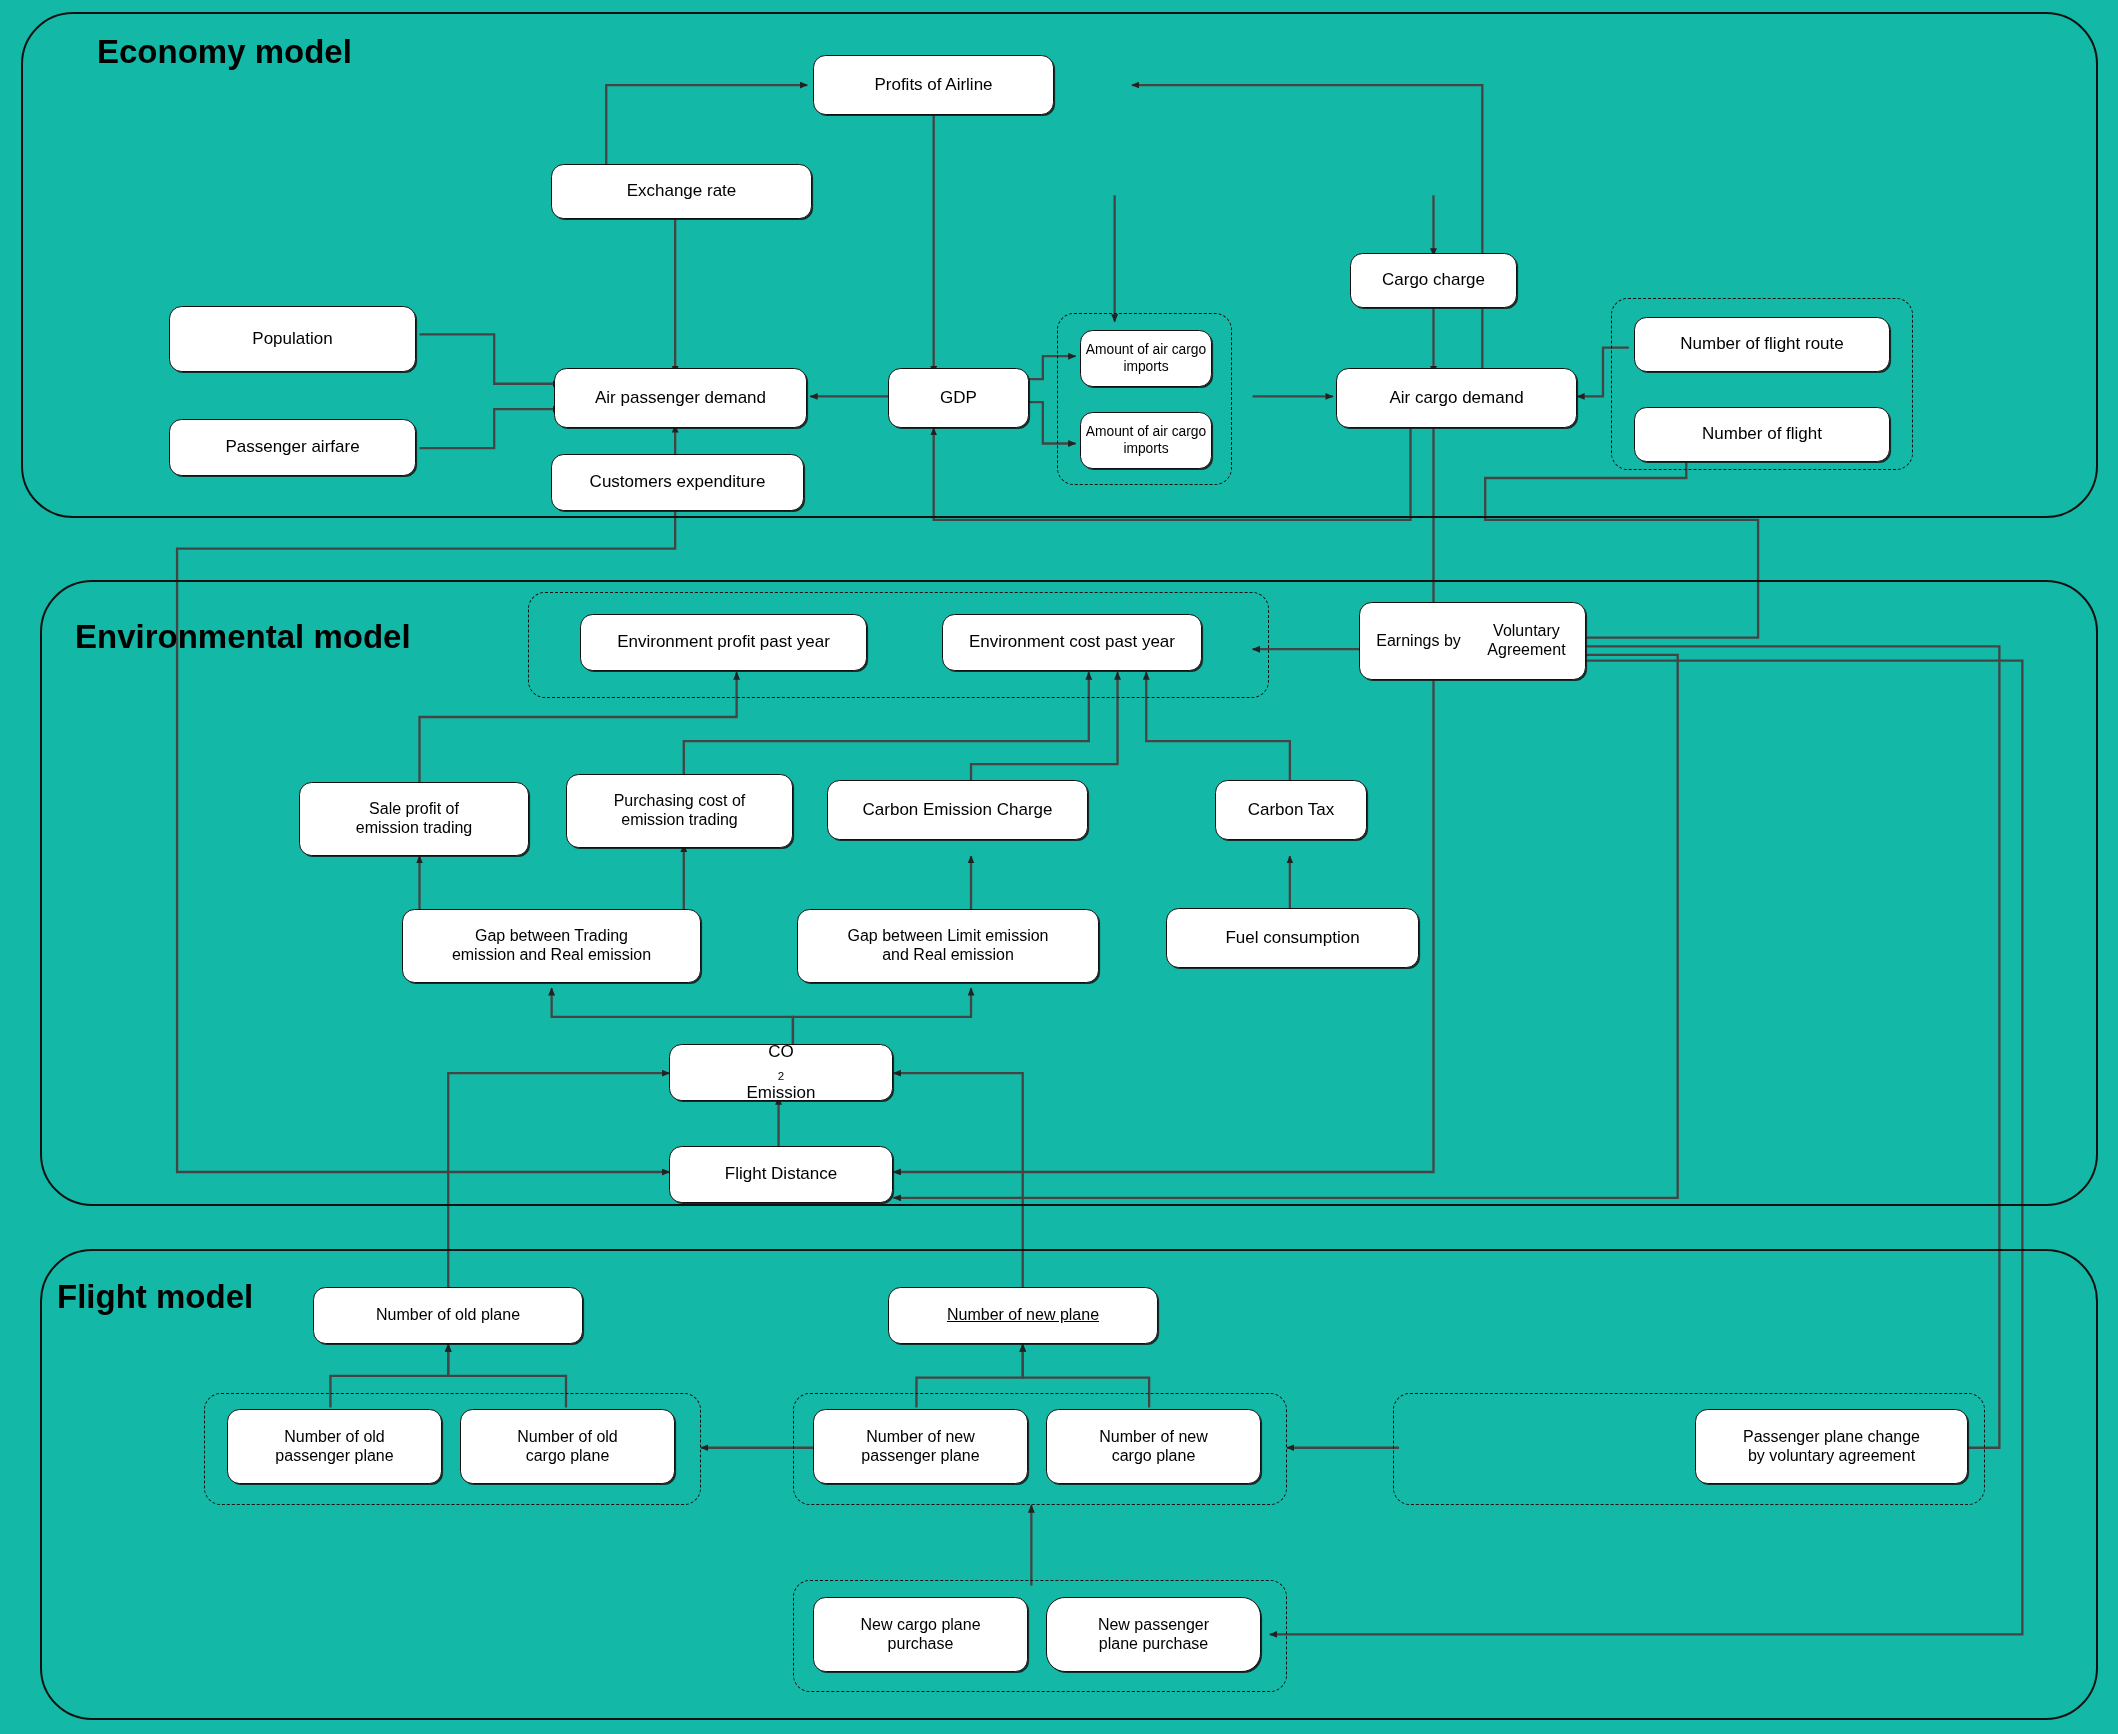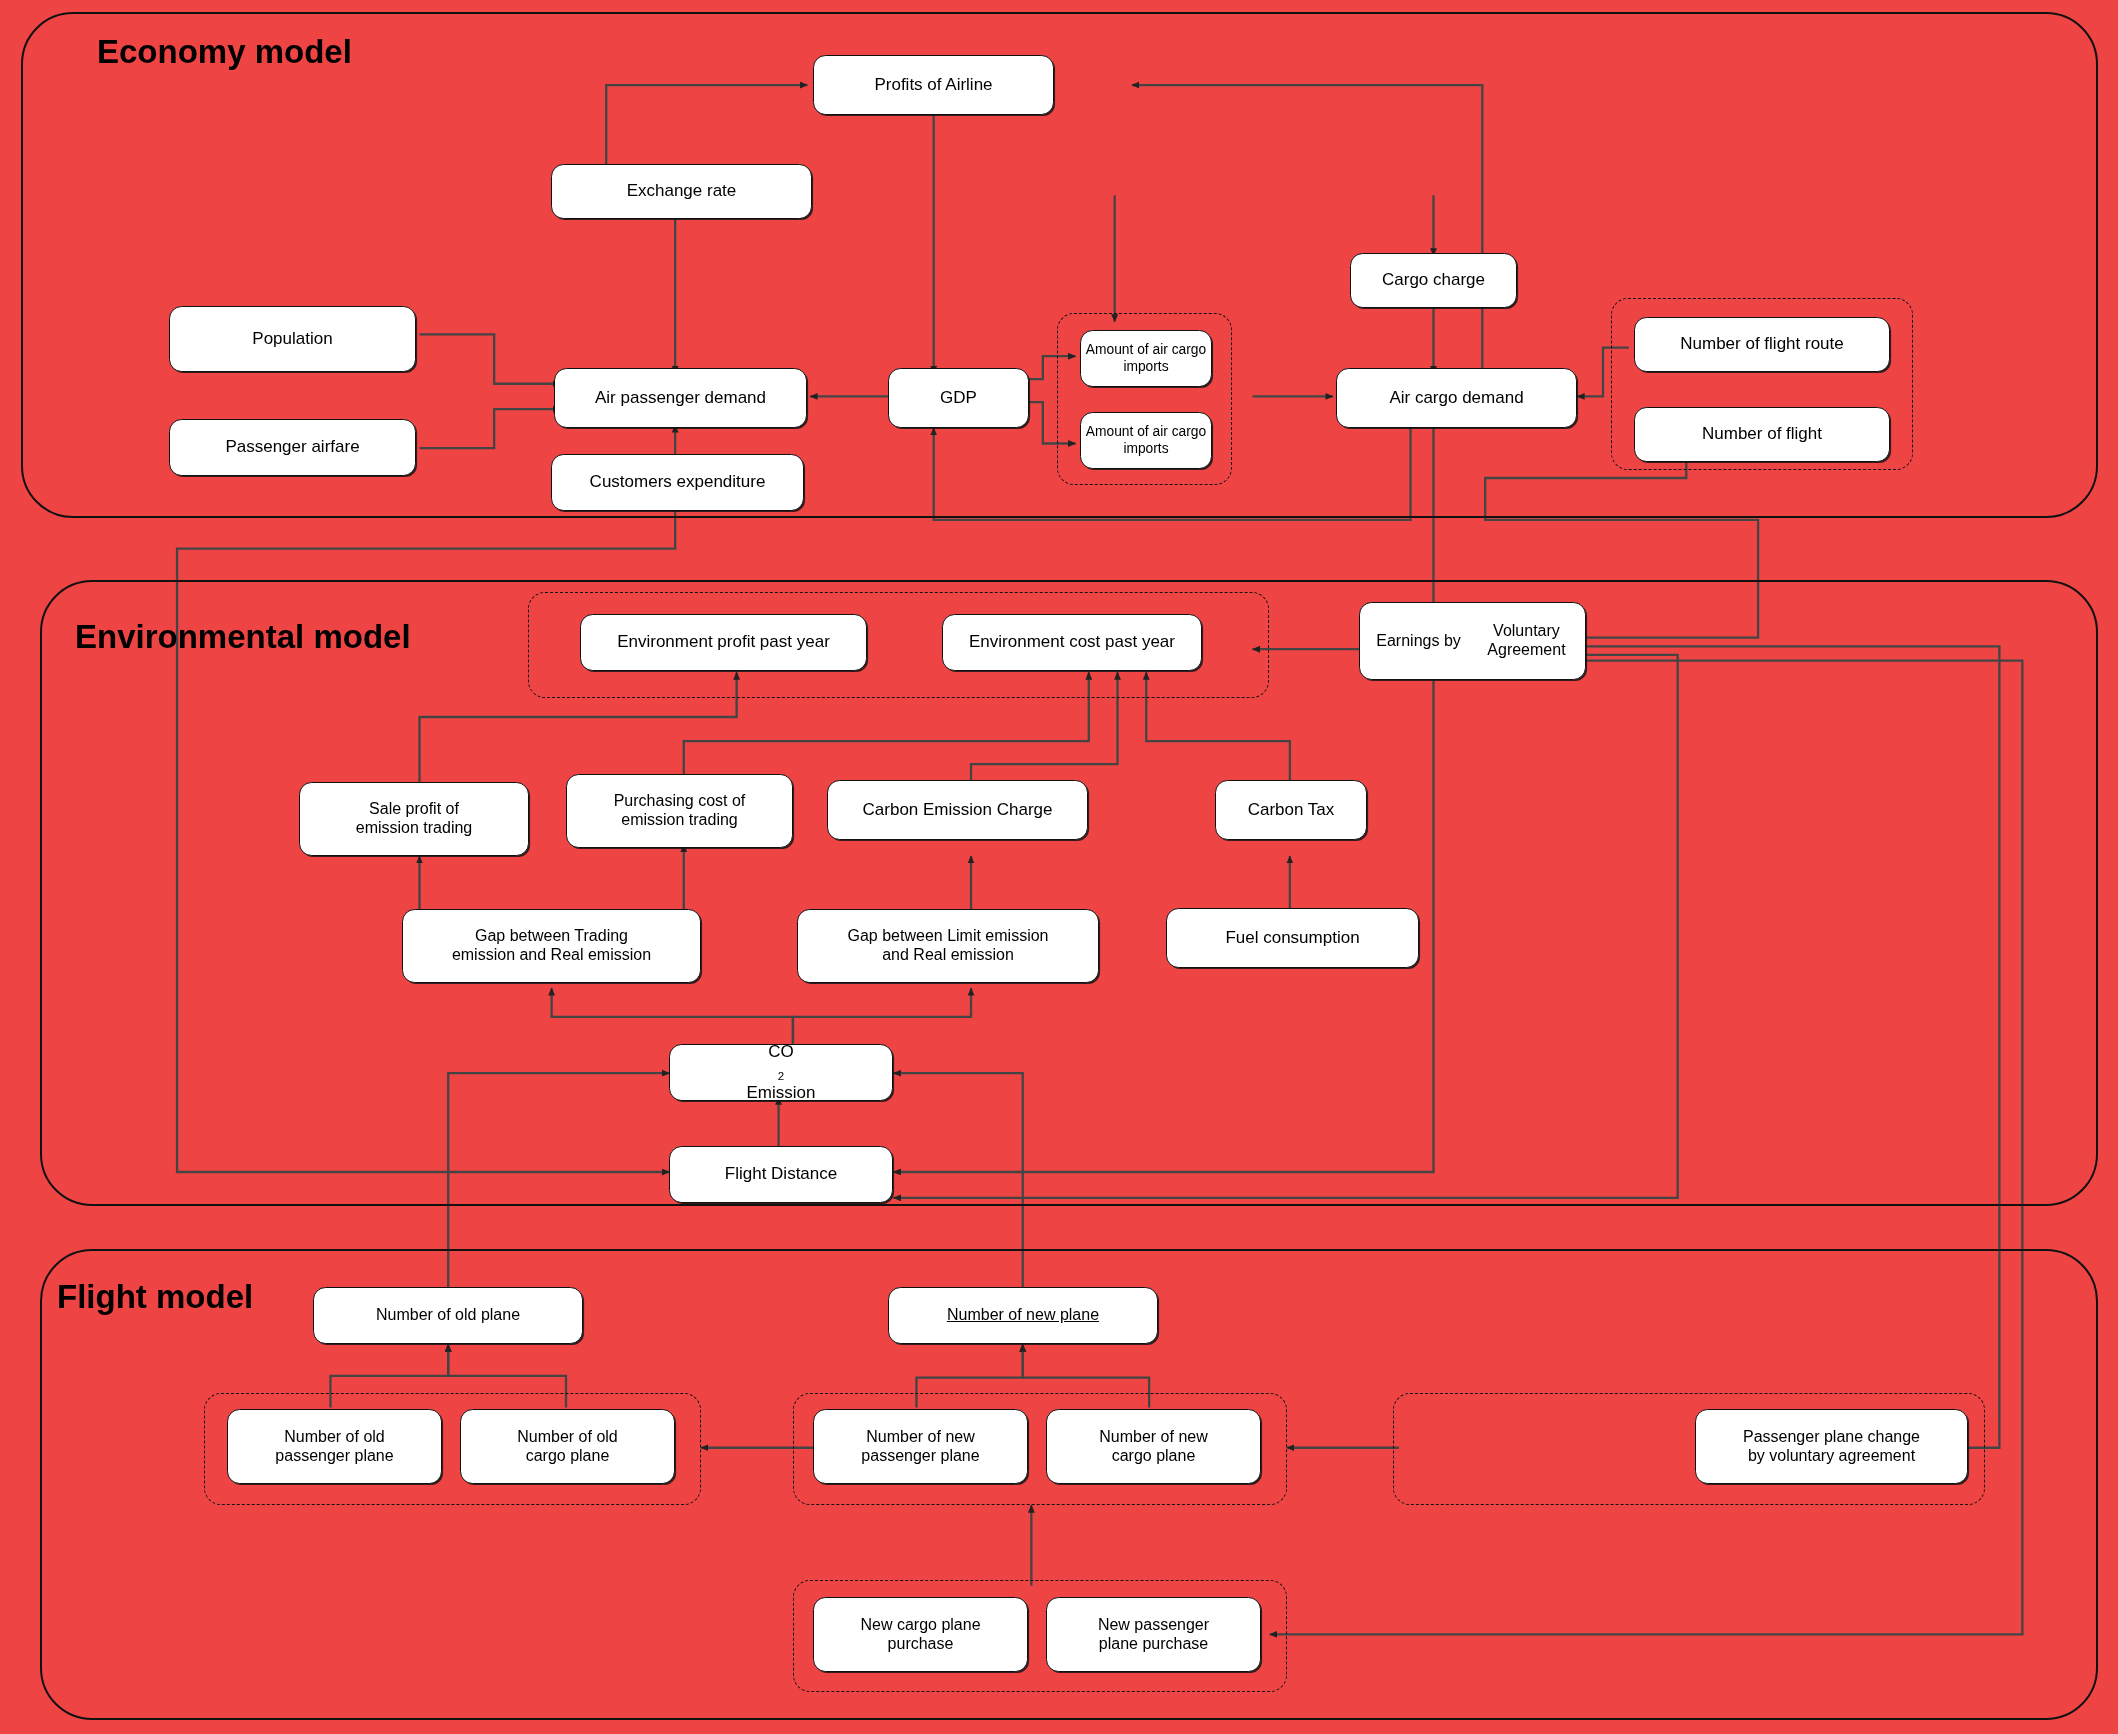--- a/index.html
+++ b/index.html
@@ -1,18 +1,18 @@
 <!DOCTYPE html>
 <html style="font-size:9.2px"><head>
 <meta charset="utf-8">
 <title>Air transport system dynamics model diagram</title>
 <style>
   html,body{margin:0;padding:0;background:#ffffff;}
   body{font-family:"Liberation Sans",sans-serif;}
-  #stage{position:relative;width:2119px;height:1735px;background:#ef4444;overflow:hidden;}
+  #stage{position:relative;width:2119px;height:1735px;background:#14b8a6;overflow:hidden;}
   svg#canvas{position:absolute;left:0;top:0;width:2119px;height:1735px;}
 
   
   .node{
     position:absolute;
     box-sizing:border-box;
     border:1.7px solid #111;
     border-radius:12.6px;
     background:#fff;
     display:flex;align-items:center;justify-content:center;
@@ -301,19 +301,19 @@
   <div class="node f26" style="left:1695px;top:1409px;width:273px;height:75px;flex-direction:column;">
     <span>Passenger plane change</span>
     <span>by voluntary agreement</span>
   </div>
 
   <div class="group" style="left:793px;top:1580px;width:494px;height:112px;"></div>
   <div class="node f26" style="left:813px;top:1597px;width:215px;height:75px;flex-direction:column;">
     <span>New cargo plane</span>
     <span>purchase</span>
   </div>
-  <div class="node f26" style="left:1046px;top:1597px;width:215px;height:75px;flex-direction:column;">
+  <div class="node f26" style="left:1046px;top:1597px;width:215px;height:75px;flex-direction:column;border-radius:19px;">
     <span>New passenger</span>
     <span>plane purchase</span>
   </div>
 
 </div>
 
 
 </body></html>

